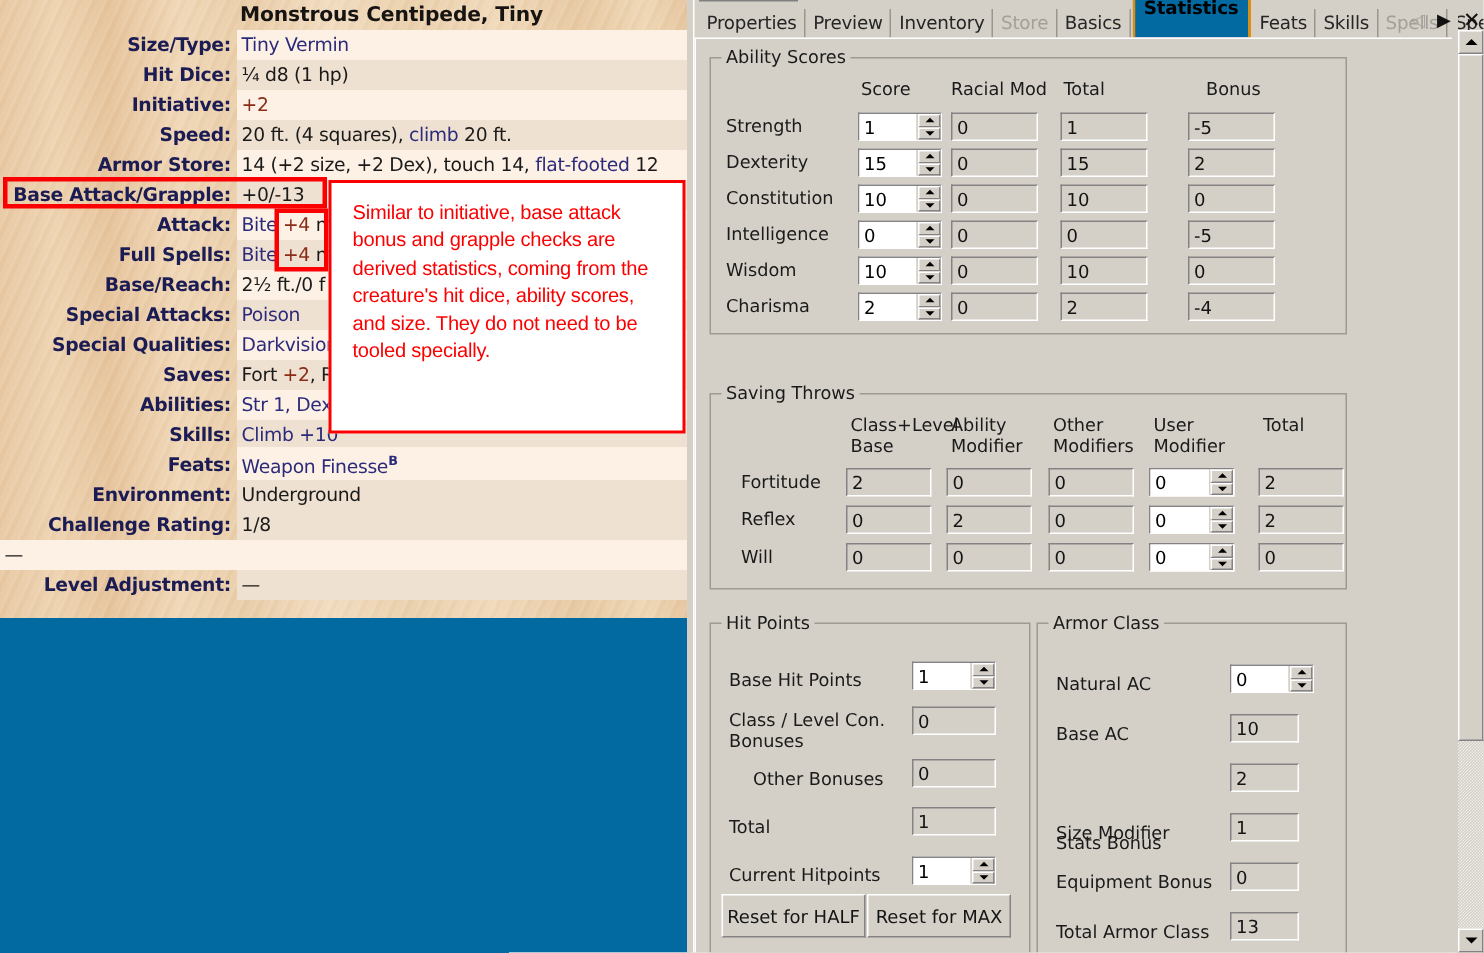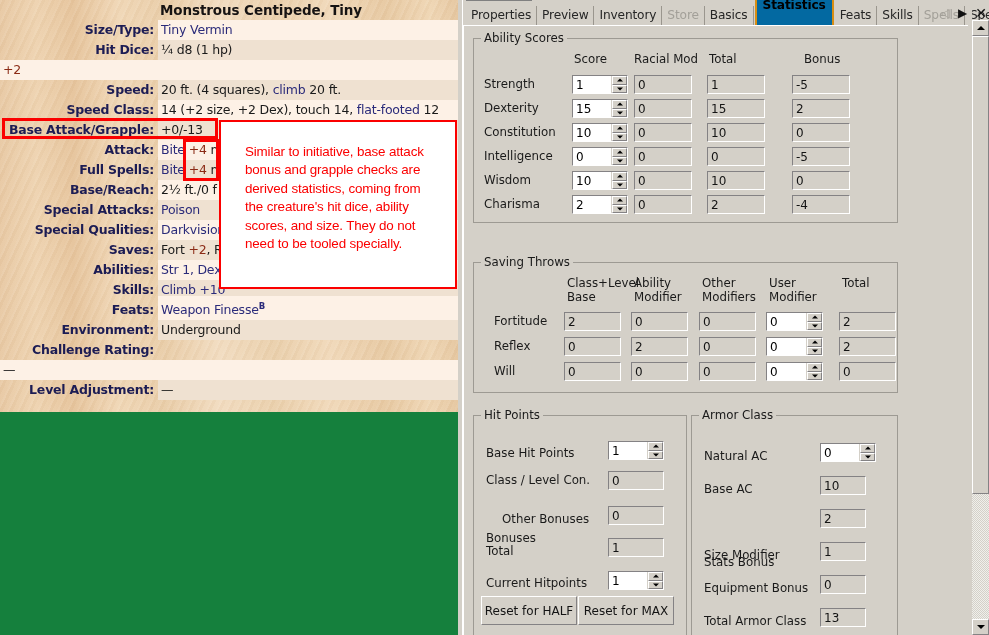--- a/index.html
+++ b/index.html
@@ -6,21 +6,21 @@
   body{
     width:989px;height:635px;overflow:hidden;background:#fff;
     font-family:"Liberation Sans",sans-serif;
     -webkit-font-smoothing:none;
   }
   #root{position:relative;width:989px;height:635px;}
 
   
   #statblock-pane{
     position:absolute;left:0;top:0;width:458px;height:635px;
-    background:#15803d;overflow:hidden;
+    background:#0369a1;overflow:hidden;
   }
   #statblock{
     position:absolute;left:0;top:0;width:458px;height:412px;
     background:
       linear-gradient(90deg,#e8c9a4 0%,#eed3b0 8%,#e6c49c 16%,#f0d7b6 26%,#e9cda8 36%,#f2dcc0 48%,#ead0ac 60%,#f1d9ba 72%,#e7c9a2 84%,#efd6b4 94%,#e5c69f 100%),
       #ead0ac;
   }
   #statblock::after{
     content:"";position:absolute;inset:0;pointer-events:none;
     background:repeating-linear-gradient(115deg,rgba(255,255,255,.16) 0 2px,rgba(180,140,100,.09) 2px 5px,rgba(255,255,255,.06) 5px 9px);
@@ -29,21 +29,21 @@
   .sb-title-row{
     position:relative;height:20px;z-index:2;
   }
   .sb-title{
     position:absolute;left:160px;top:2px;
     font-size:13.5px;font-weight:bold;color:#161313;
     font-family:"DejaVu Sans","Liberation Sans",sans-serif;
     letter-spacing:-.1px;white-space:nowrap;
   }
   .sb-rows{position:relative;z-index:2;}
-  .sb-row{display:flex;align-items:flex-end;height:20px;position:relative;}
+  .sb-row{display:flex;align-items:center;height:20px;position:relative;}
   .sb-label{
     width:158px;flex:0 0 158px;text-align:right;
     font-size:12.5px;font-weight:bold;color:#1c1c54;
     padding-right:4px;box-sizing:border-box;line-height:20px;
     font-family:"DejaVu Sans","Liberation Sans",sans-serif;
     letter-spacing:-.2px;white-space:nowrap;
   }
   .sb-val{
     flex:1 1 auto;font-size:12.5px;color:#1a1a1a;line-height:20px;
     padding-left:3px;box-sizing:border-box;white-space:nowrap;overflow:hidden;
@@ -60,21 +60,21 @@
   .redbox{position:absolute;border:3px solid #fb0000;box-sizing:border-box;z-index:6;}
   #redbox-bag{left:2px;top:118px;width:216px;height:21px;}
   #redbox-plus4{left:183px;top:139px;width:36px;height:42px;}
 
   #callout{
     position:absolute;left:219px;top:120px;width:238px;height:169px;
     background:#ffffff;border:2px solid #fb0000;box-sizing:border-box;
     z-index:7;padding:3px 5px 0 6px;
   }
   #callout p{
-    margin:18px;color:#fb0000;font-size:13.4px;line-height:18.4px;
+    margin:8px;color:#fb0000;font-size:13.4px;line-height:18.4px;
     font-family:"Liberation Sans",sans-serif;letter-spacing:-.15px;
   }
 
   
   #app-pane{
     position:absolute;left:458px;top:0;width:531px;height:635px;
     background:#d4d0c8;
     font-family:"DejaVu Sans","Liberation Sans",sans-serif;
   }
   #pane-gutter{position:absolute;left:0;top:0;width:4px;height:635px;background:#d4d0c8;border-right:1px solid #ffffff;}
@@ -210,28 +210,29 @@
       <div class="sb-rows" id="sb-rows">
           <div class="sb-row odd">
             <div class="sb-label">Size/Type:</div>
             <div class="sb-val"><span class="blue">Tiny Vermin</span></div>
           </div>
           <div class="sb-row even">
             <div class="sb-label">Hit Dice:</div>
             <div class="sb-val">¼ d8 (1 hp)</div>
           </div>
           <div class="sb-row odd">
+            <div class="sb-label">Initiative:</div>
             <div class="sb-val"><span class="red">+2</span></div>
           </div>
           <div class="sb-row even">
             <div class="sb-label">Speed:</div>
             <div class="sb-val">20 ft. (4 squares), <span class="blue">climb</span> 20 ft.</div>
           </div>
           <div class="sb-row odd">
-            <div class="sb-label">Speed Class:</div>
+            <div class="sb-label">Armor Store:</div>
             <div class="sb-val">14 (+2 size, +2 Dex), touch 14, <span class="blue">flat-footed</span> 12</div>
           </div>
           <div class="sb-row even">
             <div class="sb-label">Base Attack/Grapple:</div>
             <div class="sb-val">+0/-13</div>
           </div>
           <div class="sb-row odd">
             <div class="sb-label">Attack:</div>
             <div class="sb-val"><span class="blue">Bite</span> <span class="red">+4</span> m</div>
           </div>
@@ -266,20 +267,21 @@
           <div class="sb-row odd">
             <div class="sb-label">Feats:</div>
             <div class="sb-val"><span class="blue">Weapon Finesse</span><sup>B</sup></div>
           </div>
           <div class="sb-row even">
             <div class="sb-label">Environment:</div>
             <div class="sb-val">Underground</div>
           </div>
           <div class="sb-row even">
             <div class="sb-label">Challenge Rating:</div>
+            <div class="sb-val">1/8</div>
           </div>
           <div class="sb-row odd">
             <div class="sb-val">—</div>
           </div>
           <div class="sb-row even">
             <div class="sb-label">Level Adjustment:</div>
             <div class="sb-val">—</div>
           </div>
         </div>
 
@@ -456,21 +458,21 @@
           <div id="hp-rows">
               <div class="rowlbl" style="left: 12px; top: 31px;">Base Hit Points</div>
               <div class="spin" style="left: 134px; top: 25px; width: 56px;">
                 <div class="sv">1</div>
                 <div class="btns">
                   <div class="up"></div>
                   <div class="dn"></div>
                 </div>
               </div>
               <div class="rowlbl" style="left: 12px; top: 58px;">Class / Level Con.</div>
-              <div class="rowlbl" style="left: 12px; top: 72px; margin-top: 44px;">Bonuses</div>
+              <div class="rowlbl" style="left: 12px; top: 72px;">Bonuses</div>
               <div class="fld ro" style="left: 134px; top: 55px; width: 56px;">0</div>
               <div class="rowlbl" style="left: 28px; top: 97px;">Other Bonuses</div>
               <div class="fld ro" style="left: 134px; top: 90px; width: 56px;">0</div>
               <div class="rowlbl" style="left: 12px; top: 129px;">Total</div>
               <div class="fld ro" style="left: 134px; top: 122px; width: 56px;">1</div>
               <div class="rowlbl" style="left: 12px; top: 161px;">Current Hitpoints</div>
               <div class="spin" style="left: 134px; top: 155px; width: 56px;">
                 <div class="sv">1</div>
                 <div class="btns">
                   <div class="up"></div>

